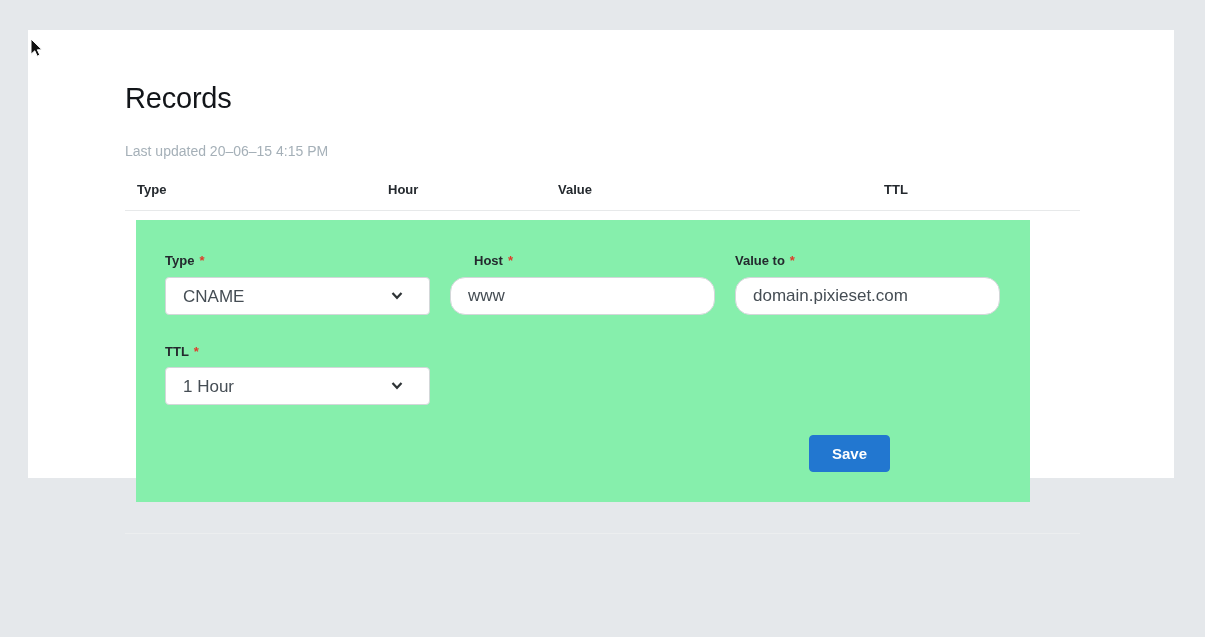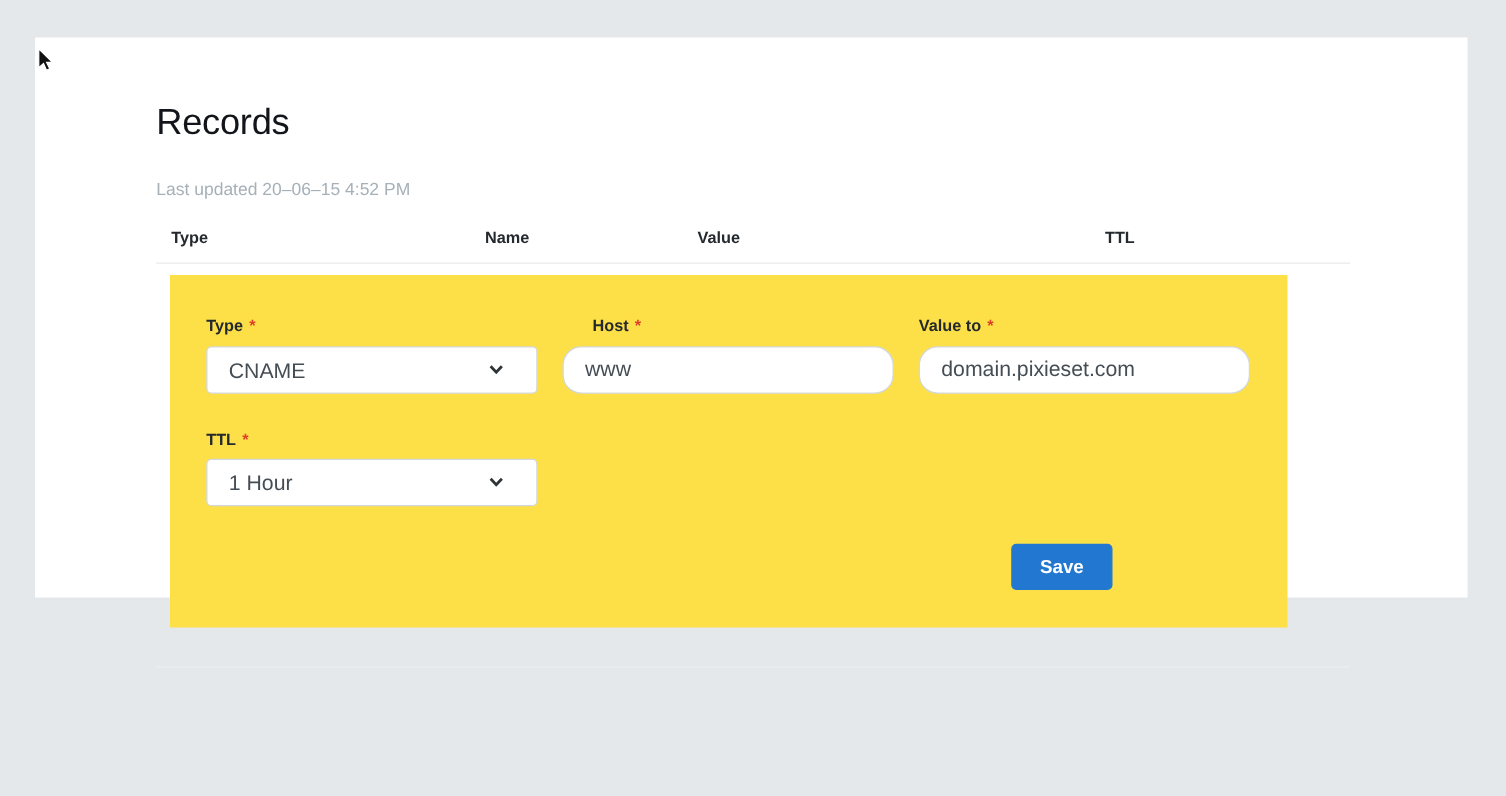--- a/index.html
+++ b/index.html
@@ -50,21 +50,21 @@
     left: 97px;
     width: 955px; height: 1px;
     background: #e7e9ea;
   }
   .divider-top    { top: 180px; }
   .divider-bottom { top: 503px; background: #eceeef; }
   .form-panel {
     position: absolute;
     left: 108px; top: 190px;
     width: 894px; height: 282px;
-    background: #fde047;
+    background: #86efac;
   }
   .field-label {
     position: absolute;
     font-size: 13px;
     font-weight: 700;
     color: #24292e;
   }
   .req {
     color: #df3c2a;
     margin-left: 5px;
@@ -134,25 +134,25 @@
     pointer-events: none;
   }
 </style>
 </head>
 <body>
 
 <div class="card">
 
   <h1 class="page-title">Records</h1>
 
-  <div class="last-updated">Last updated 20–06–15 4:52 PM</div>
+  <div class="last-updated">Last updated 20–06–15 4:15 PM</div>
 
   <div class="table-head">
     <span class="th th-type">Type</span>
-    <span class="th th-name">Name</span>
+    <span class="th th-name">Hour</span>
     <span class="th th-value">Value</span>
     <span class="th th-ttl">TTL</span>
   </div>
 
   <div class="divider divider-top"></div>
 
   <div class="form-panel">
 
     <div class="field-label lbl-type">
       <span>Type</span><span class="req">*</span>

